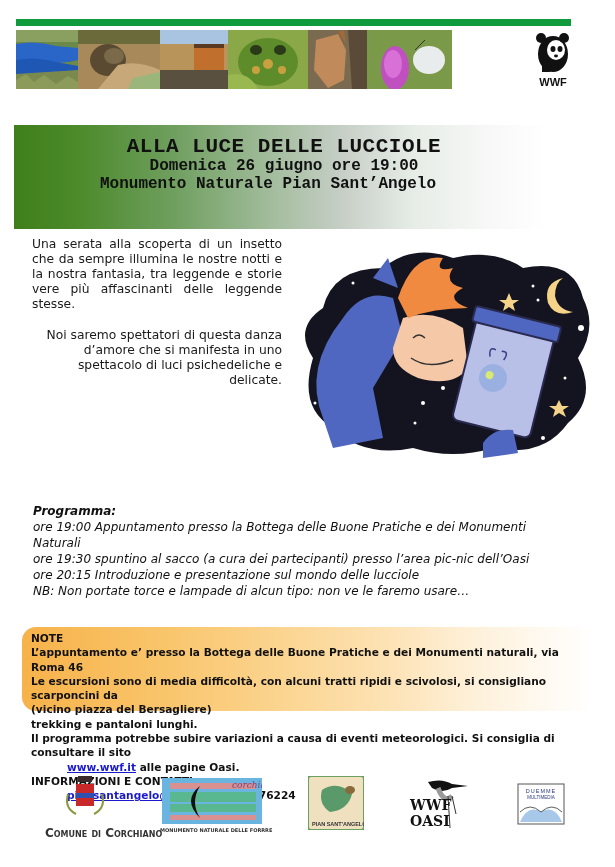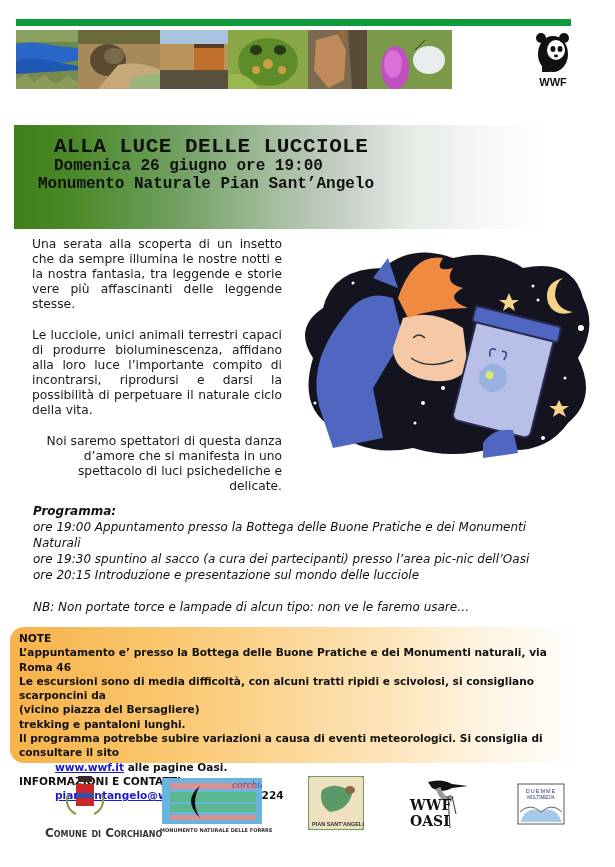--- a/index.html
+++ b/index.html
@@ -9,33 +9,33 @@
   }
   .abs { position: absolute; }
   #green-bar { left: 16px; top: 19px; width: 555px; height: 7px; background: #0f9a3c; }
   #photo-strip { left: 16px; top: 30px; width: 511px; height: 59px; display: flex; }
   .photo { height: 59px; position: relative; overflow: hidden; }
   #wwf-panda { left: 532px; top: 32px; width: 42px; height: 56px; }
   #banner {
     left: 14px; top: 125px; width: 532px; height: 104px;
     background: linear-gradient(90deg, #3f7f1a 0%, #4c8a2a 12%, #6f9f5f 30%, #a7bfa2 50%, #c7cfc7 62%, #e6ece6 75%, #f6f7f6 88%, #ffffff 100%);
   }
-  .banner-line { position: absolute; left: 0; width: 100%; font-family: "Liberation Mono", "DejaVu Sans Mono", monospace; font-weight: bold; color: #111; }
+  .banner-line { position: absolute; left: 0; width: 100%; text-align: center; font-family: "Liberation Mono", "DejaVu Sans Mono", monospace; font-weight: bold; color: #111; }
   #banner-title { top: 10px; font-size: 21px; left: 40px; width: 460px; letter-spacing: 0.5px; }
   #banner-date { top: 32px; font-size: 16px; left: 40px; width: 460px; }
   #banner-place { top: 50px; font-size: 16px; left: 24px; width: 460px; }
   #intro { left: 32px; top: 237px; width: 250px; font-size: 12.3px; line-height: 15px; color: #1a1a1a; }
   #intro p { margin: 0 0 16px 0; text-align: justify; }
   #intro p.left { text-align: right; }
   #illustration { left: 293px; top: 238px; width: 305px; height: 222px; }
   #programma { left: 33px; top: 503px; width: 540px; font-size: 12px; line-height: 16px; font-style: italic; color: #111; }
   #programma .ptitle { font-weight: bold; }
-  #programma .nb { margin-top: 16px; }
+  #programma .nb { margin-top: 0; }
   #note-box {
-    left: 10px; top: 627px; width: 570px; height: 136px; border-radius: 14px 0 0 14px;
+    left: 22px; top: 627px; width: 570px; height: 84px; border-radius: 14px 0 0 14px;
     background: linear-gradient(90deg, #f7b24a 0%, #f9c56b 25%, #fbd48f 45%, #fde3b6 65%, #fef1db 80%, #ffffff 100%);
   }
   #note-text { position: absolute; left: 9px; top: 4px; width: 560px; font-size: 10.6px; line-height: 14.3px; font-weight: bold; color: #111; }
   #note-text a { color: #1a1acc; text-decoration: underline; margin-left: 36px; }
   .logo { position: absolute; }
   .logo-caption { position: absolute; font-size: 6px; font-weight: bold; color: #333; text-align: center; white-space: nowrap; }
 </style>
 </head>
 <body>
 
@@ -124,21 +124,20 @@
 </div>
 
 <div id="banner" class="abs">
   <div id="banner-title" class="banner-line">ALLA LUCE DELLE LUCCIOLE</div>
   <div id="banner-date" class="banner-line">Domenica 26 giugno ore 19:00</div>
   <div id="banner-place" class="banner-line">Monumento Naturale Pian Sant’Angelo</div>
 </div>
 
 <div id="intro" class="abs">
   <p>Una serata alla scoperta di un insetto che da sempre illumina le nostre notti e la nostra fantasia, tra leggende e storie vere più affascinanti delle leggende stesse.</p>
-  <p>Le lucciole, unici animali terrestri capaci di produrre bioluminescenza, affidano alla loro luce l’importante compito di incontrarsi, riprodursi e darsi la possibilità di perpetuare il naturale ciclo della vita.</p>
   <p class="left">Noi saremo spettatori di questa danza d’amore che si manifesta in uno spettacolo di luci psichedeliche e delicate.</p>
 </div>
 
 <div id="illustration" class="abs">
   <svg width="305" height="222" viewBox="0 0 305 222">
 
     <path d="M20 120 Q0 90 30 70 Q40 30 90 30 Q120 5 160 20 Q200 10 230 30 Q280 20 290 60 Q305 90 285 120 Q305 160 275 185 Q250 220 200 210 Q160 222 120 210 Q70 220 40 190 Q5 170 20 120Z" fill="#141420"></path>
 
     <g fill="#f5d48a">
       <polygon points="216,55 219,62 226,62 220,66 222,73 216,69 210,73 212,66 206,62 213,62"></polygon>

